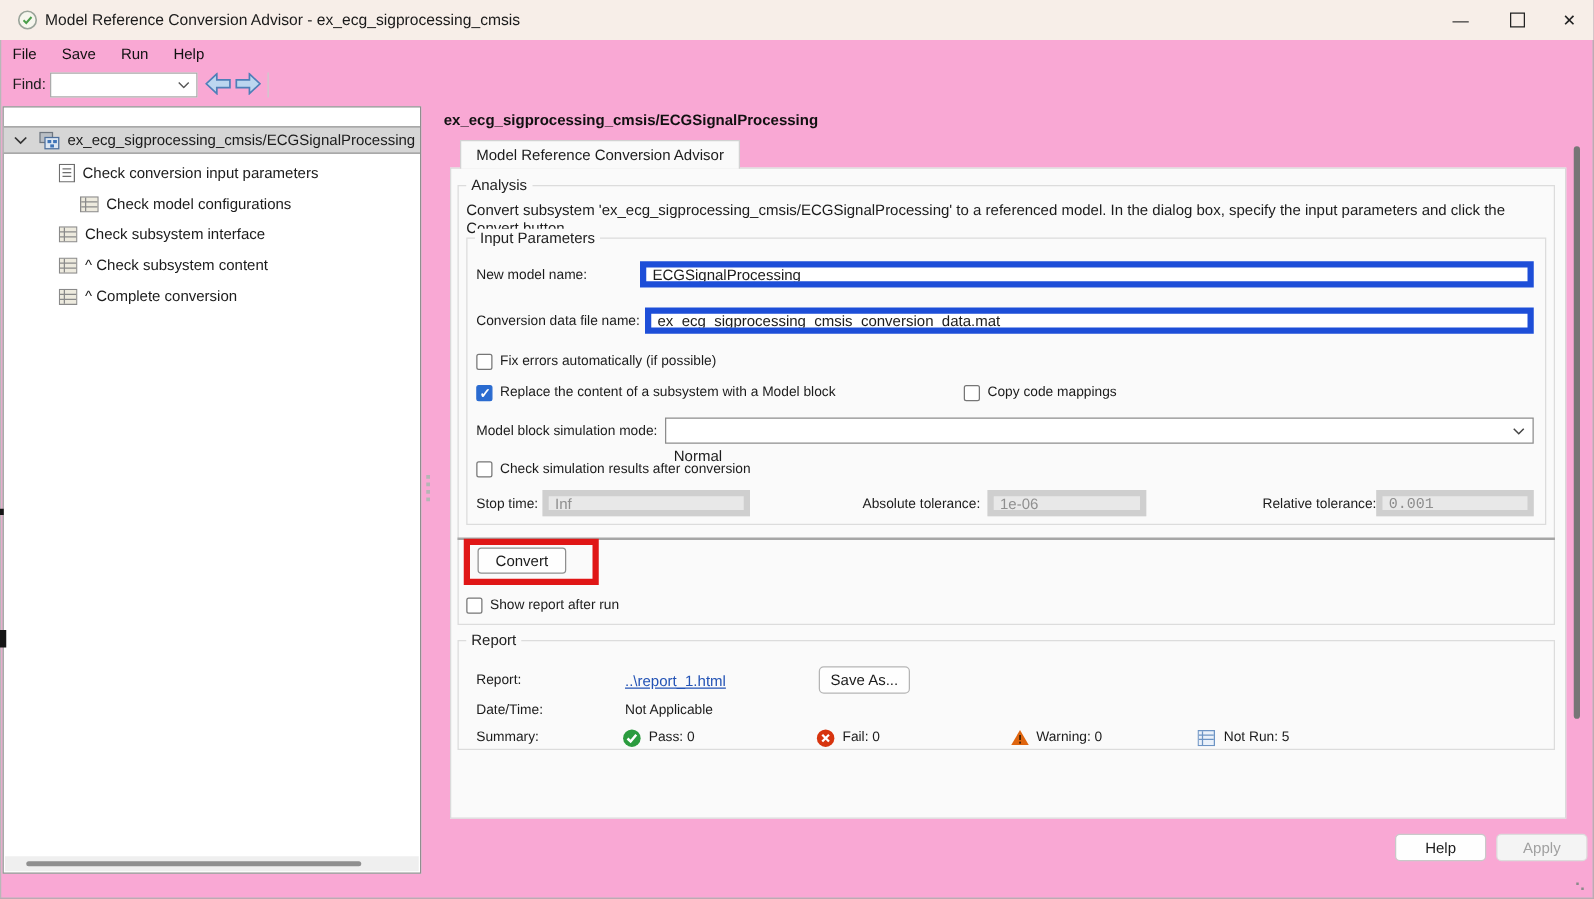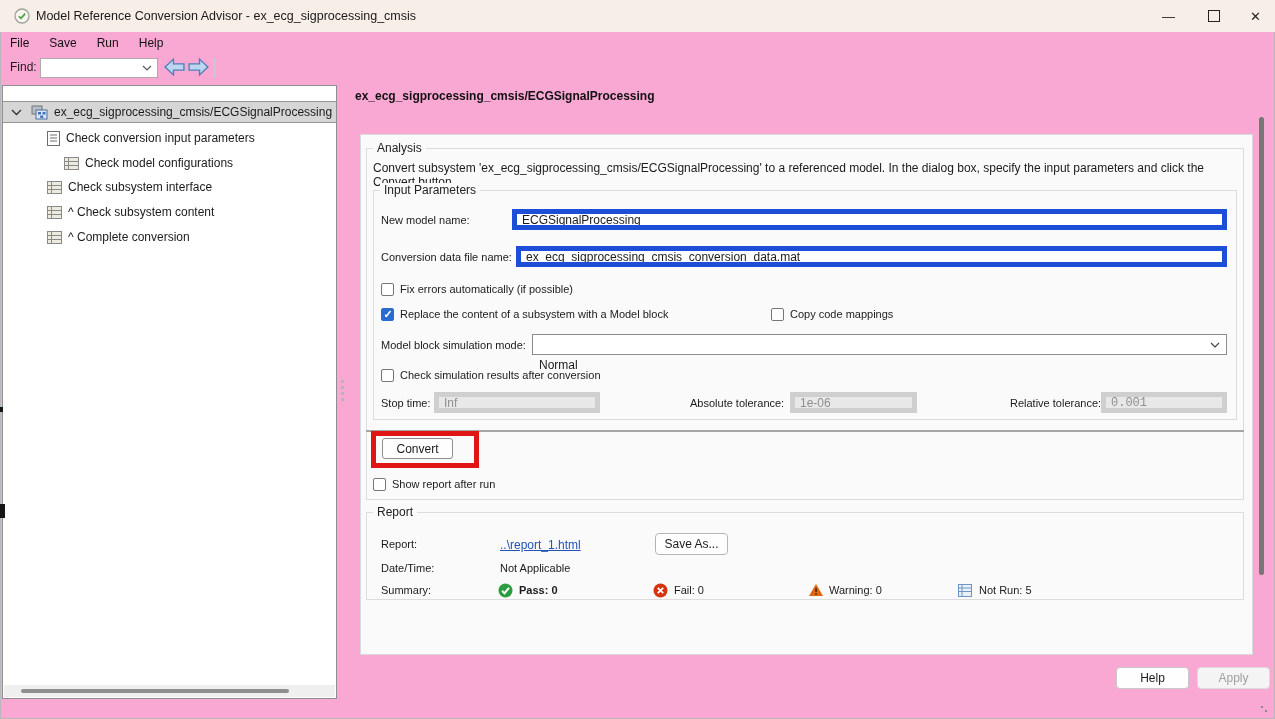--- a/index.html
+++ b/index.html
@@ -211,20 +211,23 @@
     <span class="splitter-dot" style="left:341px;top:386px;"></span>
     <span class="splitter-dot" style="left:341px;top:392px;"></span>
     <span class="splitter-dot" style="left:341px;top:398px;"></span>
   </div>
 
   <div class="artifact" style="left:0;top:407px;width:3px;height:5px;"></div>
   <div class="artifact" style="left:0;top:504px;width:5px;height:14px;"></div>
 
   <div class="main-heading">ex_ecg_sigprocessing_cmsis/ECGSignalProcessing</div>
 
+  <div class="tab">
+    <span>Model Reference Conversion Advisor</span>
+  </div>
   <div class="content-panel"></div>
 
   <div class="group" style="left:366px;top:148px;width:878px;height:352px;">
     <span class="group-label">Analysis</span>
   </div>
   <div class="desc">Convert subsystem 'ex_ecg_sigprocessing_cmsis/ECGSignalProcessing' to a referenced model. In the dialog box, specify the input parameters and click the Convert button.</div>
 
   <div class="group" style="left:373px;top:190px;width:864px;height:230px;">
     <span class="group-label">Input Parameters</span>
   </div>
@@ -285,21 +288,21 @@
   <span class="flabel" style="left:500px;top:562px;">Not Applicable</span>
 
   <span class="flabel" style="left:381px;top:584px;">Summary:</span>
 
   <span class="sum-icon" style="left:498px;top:583px;">
     <svg width="15" height="15" viewBox="0 0 15 15">
         <circle cx="7.5" cy="7.5" r="7" fill="#2b9c3f"></circle>
         <path d="M4 7.8 L6.5 10.2 L11 4.8" stroke="#fff" stroke-width="2" fill="none"></path>
       </svg>
   </span>
-  <span class="flabel" style="left:519px;top:584px;font-weight:bold;">Pass: 0</span>
+  <span class="flabel" style="left:519px;top:584px;">Pass: 0</span>
 
   <span class="sum-icon" style="left:653px;top:583px;">
     <svg width="15" height="15" viewBox="0 0 15 15">
         <circle cx="7.5" cy="7.5" r="7" fill="#d7340e"></circle>
         <path d="M4.8 4.8 L10.2 10.2 M10.2 4.8 L4.8 10.2" stroke="#fff" stroke-width="1.8" fill="none"></path>
       </svg>
   </span>
   <span class="flabel" style="left:674px;top:584px;">Fail: 0</span>
 
   <span class="sum-icon" style="left:808px;top:583px;">

